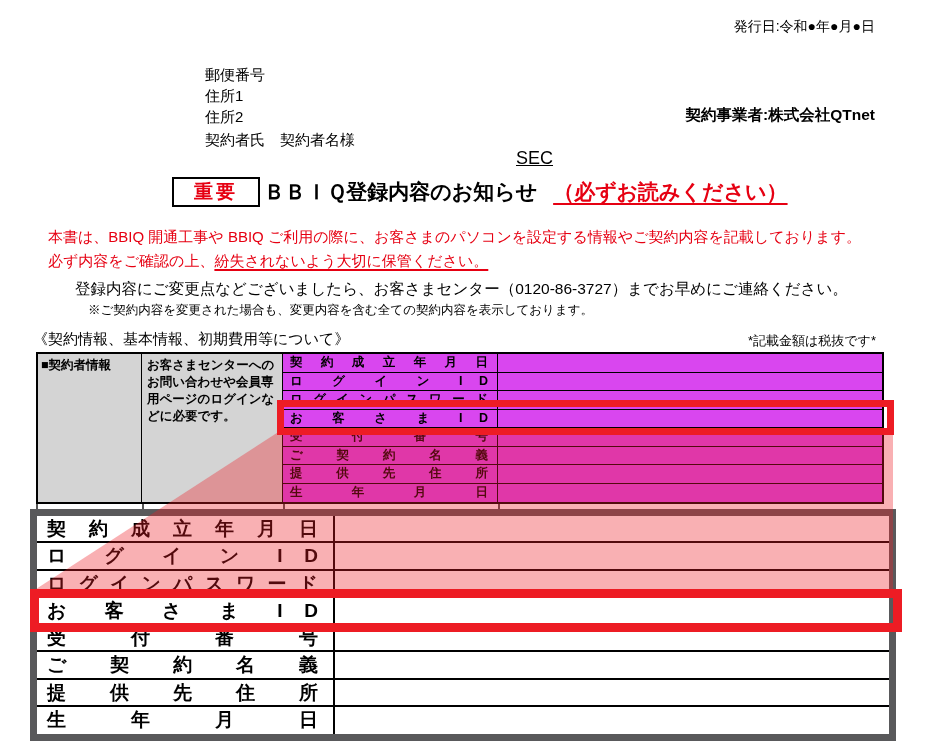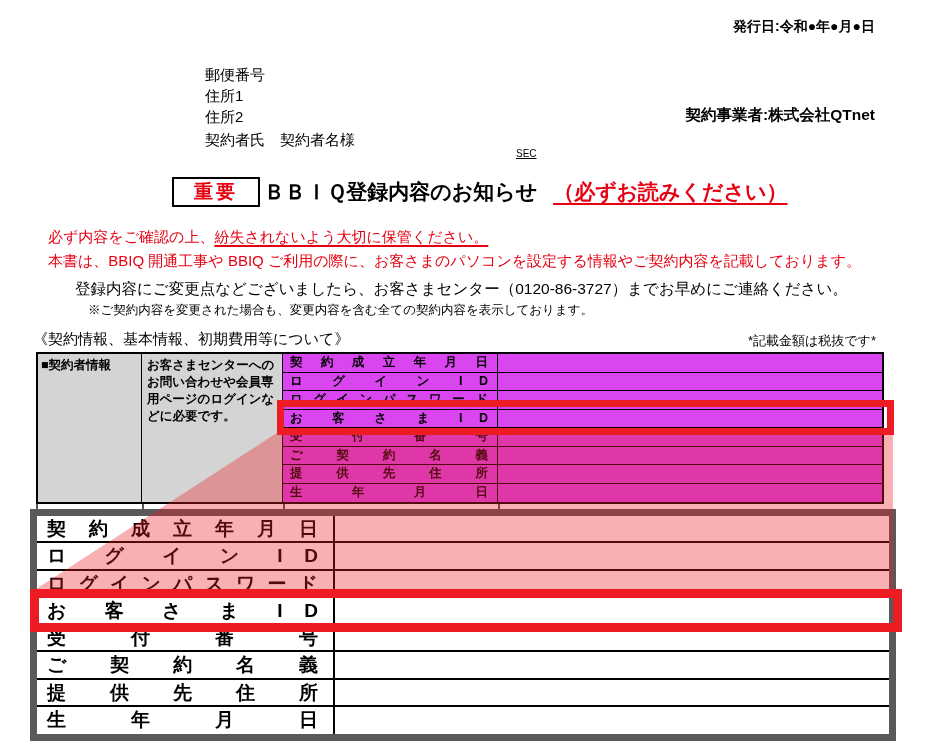--- a/index.html
+++ b/index.html
@@ -1,25 +1,25 @@
 <!DOCTYPE html>
 <html><head>
 <meta charset="utf-8">
 <style>
   html,body { margin:0; padding:0; background:#fff; }
   .page {
     position:relative; width:931px; height:751px; background:#ffffff;
     font-family:"Liberation Sans", sans-serif; color:#000; overflow:hidden;
   }
   
-  .issue-date { position:absolute; top:18px; right:56px; font-size:14px; font-weight:bold; }
+  .issue-date { position:absolute; top:18px; right:56px; font-size:14px; font-weight:normal; }
   .recipient  { position:absolute; left:205px; top:64px; font-size:15px; line-height:21px; }
   .recipient-name { position:absolute; left:205px; top:131px; font-size:15px; }
   .provider   { position:absolute; top:105px; right:56px; font-size:15.5px; font-weight:bold; }
-  .form-code  { position:absolute; left:516px; top:148px; font-size:10px;text-decoration:underline; }
+  .form-code  { position:absolute; left:516px; top:148px; font-size:18px;text-decoration:underline; }
 
   
   .title-row { position:absolute; left:156px; top:177px; display:flex; align-items:center; white-space:nowrap; }
   .imp-box {
     width:84px; height:26px; border:2px solid #000; box-sizing:content-box;
     display:flex; align-items:center; justify-content:center;
     color:#e60012; font-size:19px; font-weight:bold; letter-spacing:3px;margin-left:16px;
   }
   .title-main { margin-left:4px; font-size:21px; font-weight:bold; }
   .title-note { margin-left:16px; font-size:21px; font-weight:bold; color:#e60012;
@@ -111,22 +111,22 @@
   <div class="provider">契約事業者:株式会社QTnet</div>
   <div class="form-code">SEC</div>
 
   <div class="title-row">
     <div class="imp-box">重要</div>
     <div class="title-main">ＢＢＩＱ登録内容のお知らせ</div>
     <div class="title-note">（必ずお読みください）</div>
   </div>
 
   <div class="red-par">
+    <div>本書は、BBIQ 開通工事や BBIQ ご利用の際に、お客さまのパソコンを設定する情報やご契約内容を記載しております。</div>
     <div><span>必ず内容をご確認の上、</span><span class="u">紛失されないよう大切に保管ください。</span></div>
-    <div>本書は、BBIQ 開通工事や BBIQ ご利用の際に、お客さまのパソコンを設定する情報やご契約内容を記載しております。</div>
   </div>
 
   <div class="contact-line">登録内容にご変更点などございましたら、お客さまセンター（0120-86-3727）までお早めにご連絡ください。</div>
   <div class="change-note">※ご契約内容を変更された場合も、変更内容を含む全ての契約内容を表示しております。</div>
 
   <div class="sec-heading">《契約情報、基本情報、初期費用等について》</div>
   <div class="tax-note">*記載金額は税抜です*</div>
 
   <div class="contract-table">
     <div class="ct-col1">■契約者情報</div>

